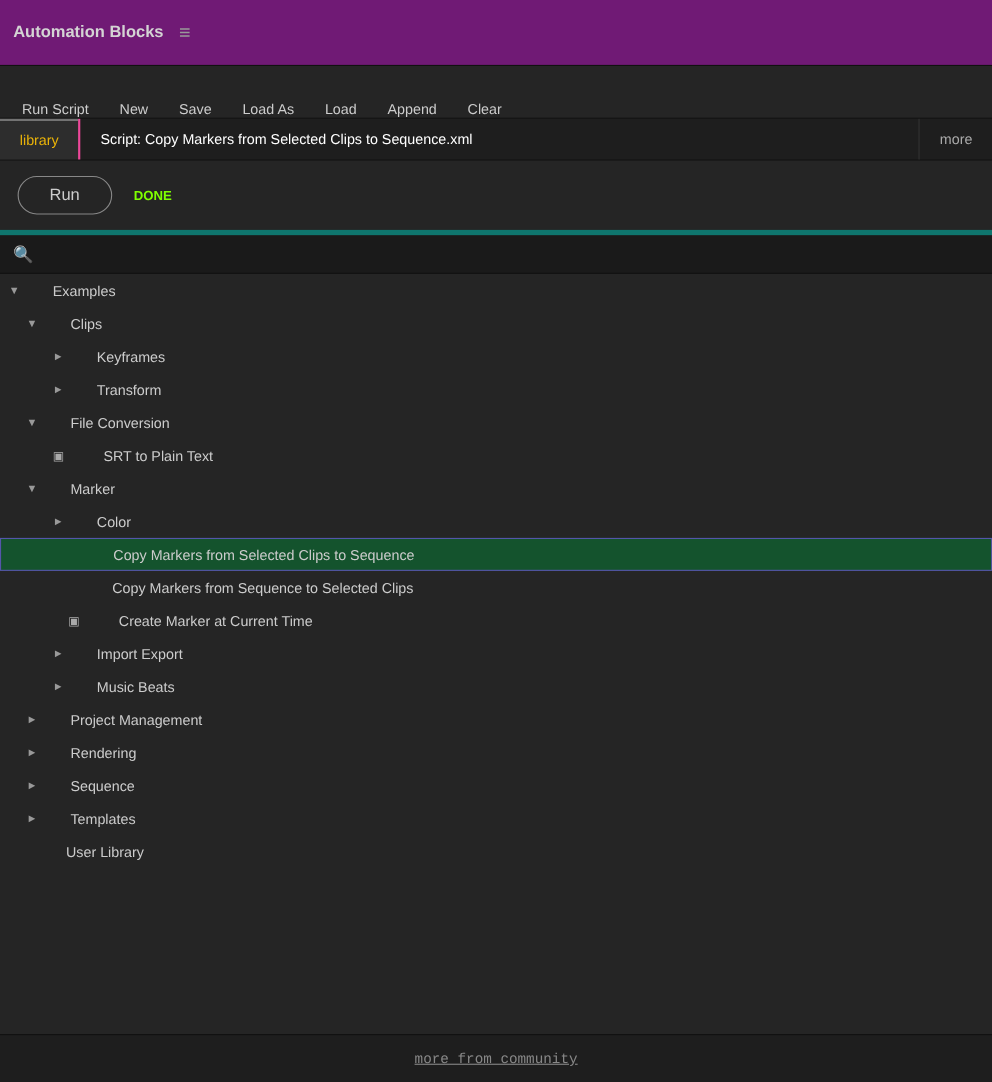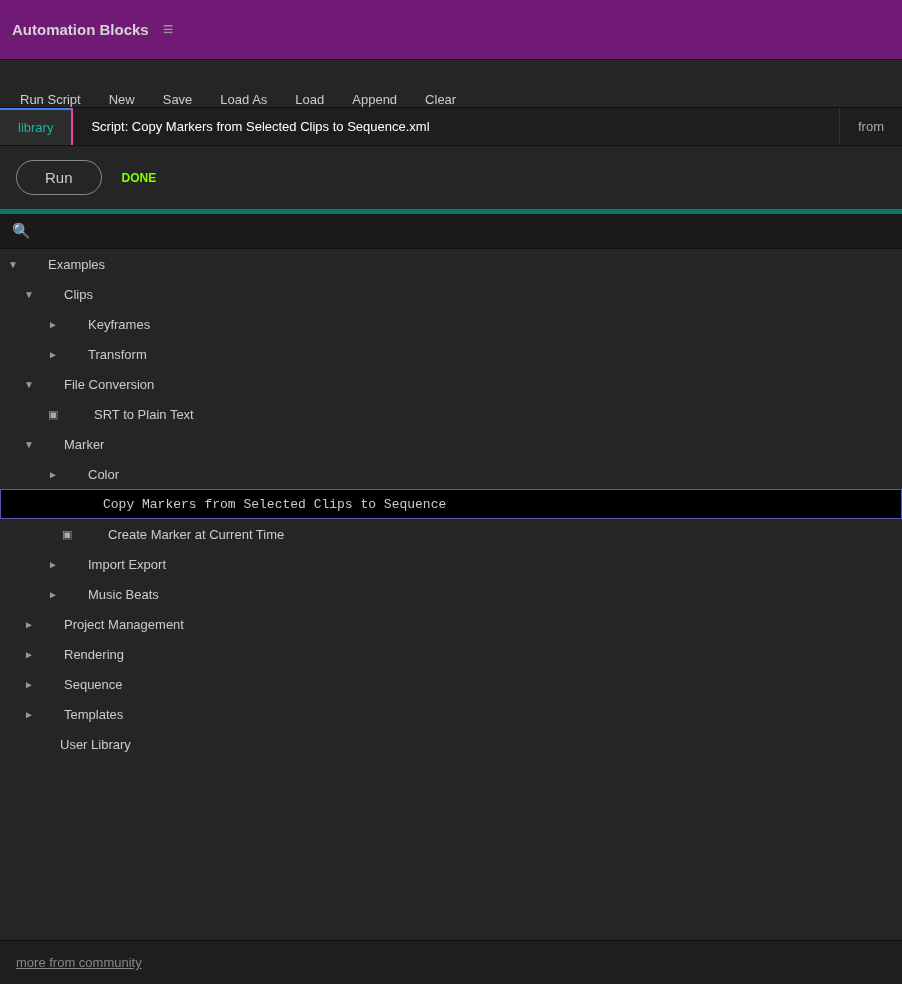--- a/index.html
+++ b/index.html
@@ -71,22 +71,22 @@
       display: flex;
       align-items: center;
       padding: 0 18px;
       font-size: 13px;
       cursor: pointer;
       color: #aaa;
     }
 
     .tab.active {
       background: #2d2d2d;
-      color: #14b8a6;
-      border-top: 2px solid #3b82f6;
+      color: #eab308;
+      border-top: 2px solid #737373;
     }
 
     .tab-script {
       display: flex;
       align-items: center;
       padding: 0 18px;
       font-size: 13px;
       color: #ffffff;
       flex: 1;
       border-left: 2px solid #ec4899;
@@ -162,47 +162,47 @@
     .tree-item {
       display: flex;
       align-items: center;
       height: 30px;
       padding-left: 8px;
       cursor: pointer;
       white-space: nowrap;
     }
 
     .tree-item.selected {
-      background: #000000;
+      background: #14532d;
       border: 1px solid #5555aa;
-      font-family: Liberation Mono, monospace;
     }
 
     .arrow {
       display: inline-block;
       width: 14px;
       font-size: 10px;
       color: #999;
       margin-right: 2px;
     }
 
     .item-label {
       color: #cccccc;
       margin-left: 24px;
     }
 
     
     .footer {
       display: flex;
-      justify-content: flex-start;
+      justify-content: center;
       align-items: center;
       padding: 0 16px;
       height: 44px;
       background: #1e1e1e;
       border-top: 1px solid #111;
+      font-family: Liberation Mono, monospace;
     }
 
     .footer-link {
       color: #888;
       font-size: 13px;
       cursor: pointer;
       text-decoration: underline;
     }
 
     .main-content {
@@ -232,21 +232,21 @@
 <div class="main-content">
 
   <div class="tabs">
     <div class="tab active">
       <span>library</span>
     </div>
     <div class="tab-script">
       <span>Script: Copy Markers from Selected Clips to Sequence.xml</span>
     </div>
     <div class="tab-cons">
-      <span>from</span>
+      <span>more</span>
     </div>
   </div>
 
   <div class="run-row">
     <button class="run-button">Run</button>
     <span class="done-text">DONE</span>
   </div>
 
   <div class="search-bar">
     <span class="search-icon">🔍</span>
@@ -293,20 +293,24 @@
     <div class="tree-item" style="padding-left: 48px;">
       <span class="arrow">►</span>
       <span class="item-label">Color</span>
     </div>
 
     <div class="tree-item selected" style="padding-left: 62px;">
       <span class="arrow" style="width:14px;"></span>
       <span class="item-label">Copy Markers from Selected Clips to Sequence</span>
     </div>
 
+    <div class="tree-item" style="padding-left: 62px;">
+      <span class="arrow" style="width:14px;"></span>
+      <span class="item-label">Copy Markers from Sequence to Selected Clips</span>
+    </div>
 
     <div class="tree-item" style="padding-left: 62px;">
       <span class="arrow" style="width:18px; display:inline-block; font-size:11px; color:#aaa; margin-right:4px;">▣</span>
       <span class="item-label">Create Marker at Current Time</span>
     </div>
 
     <div class="tree-item" style="padding-left: 48px;">
       <span class="arrow">►</span>
       <span class="item-label">Import Export</span>
     </div>

